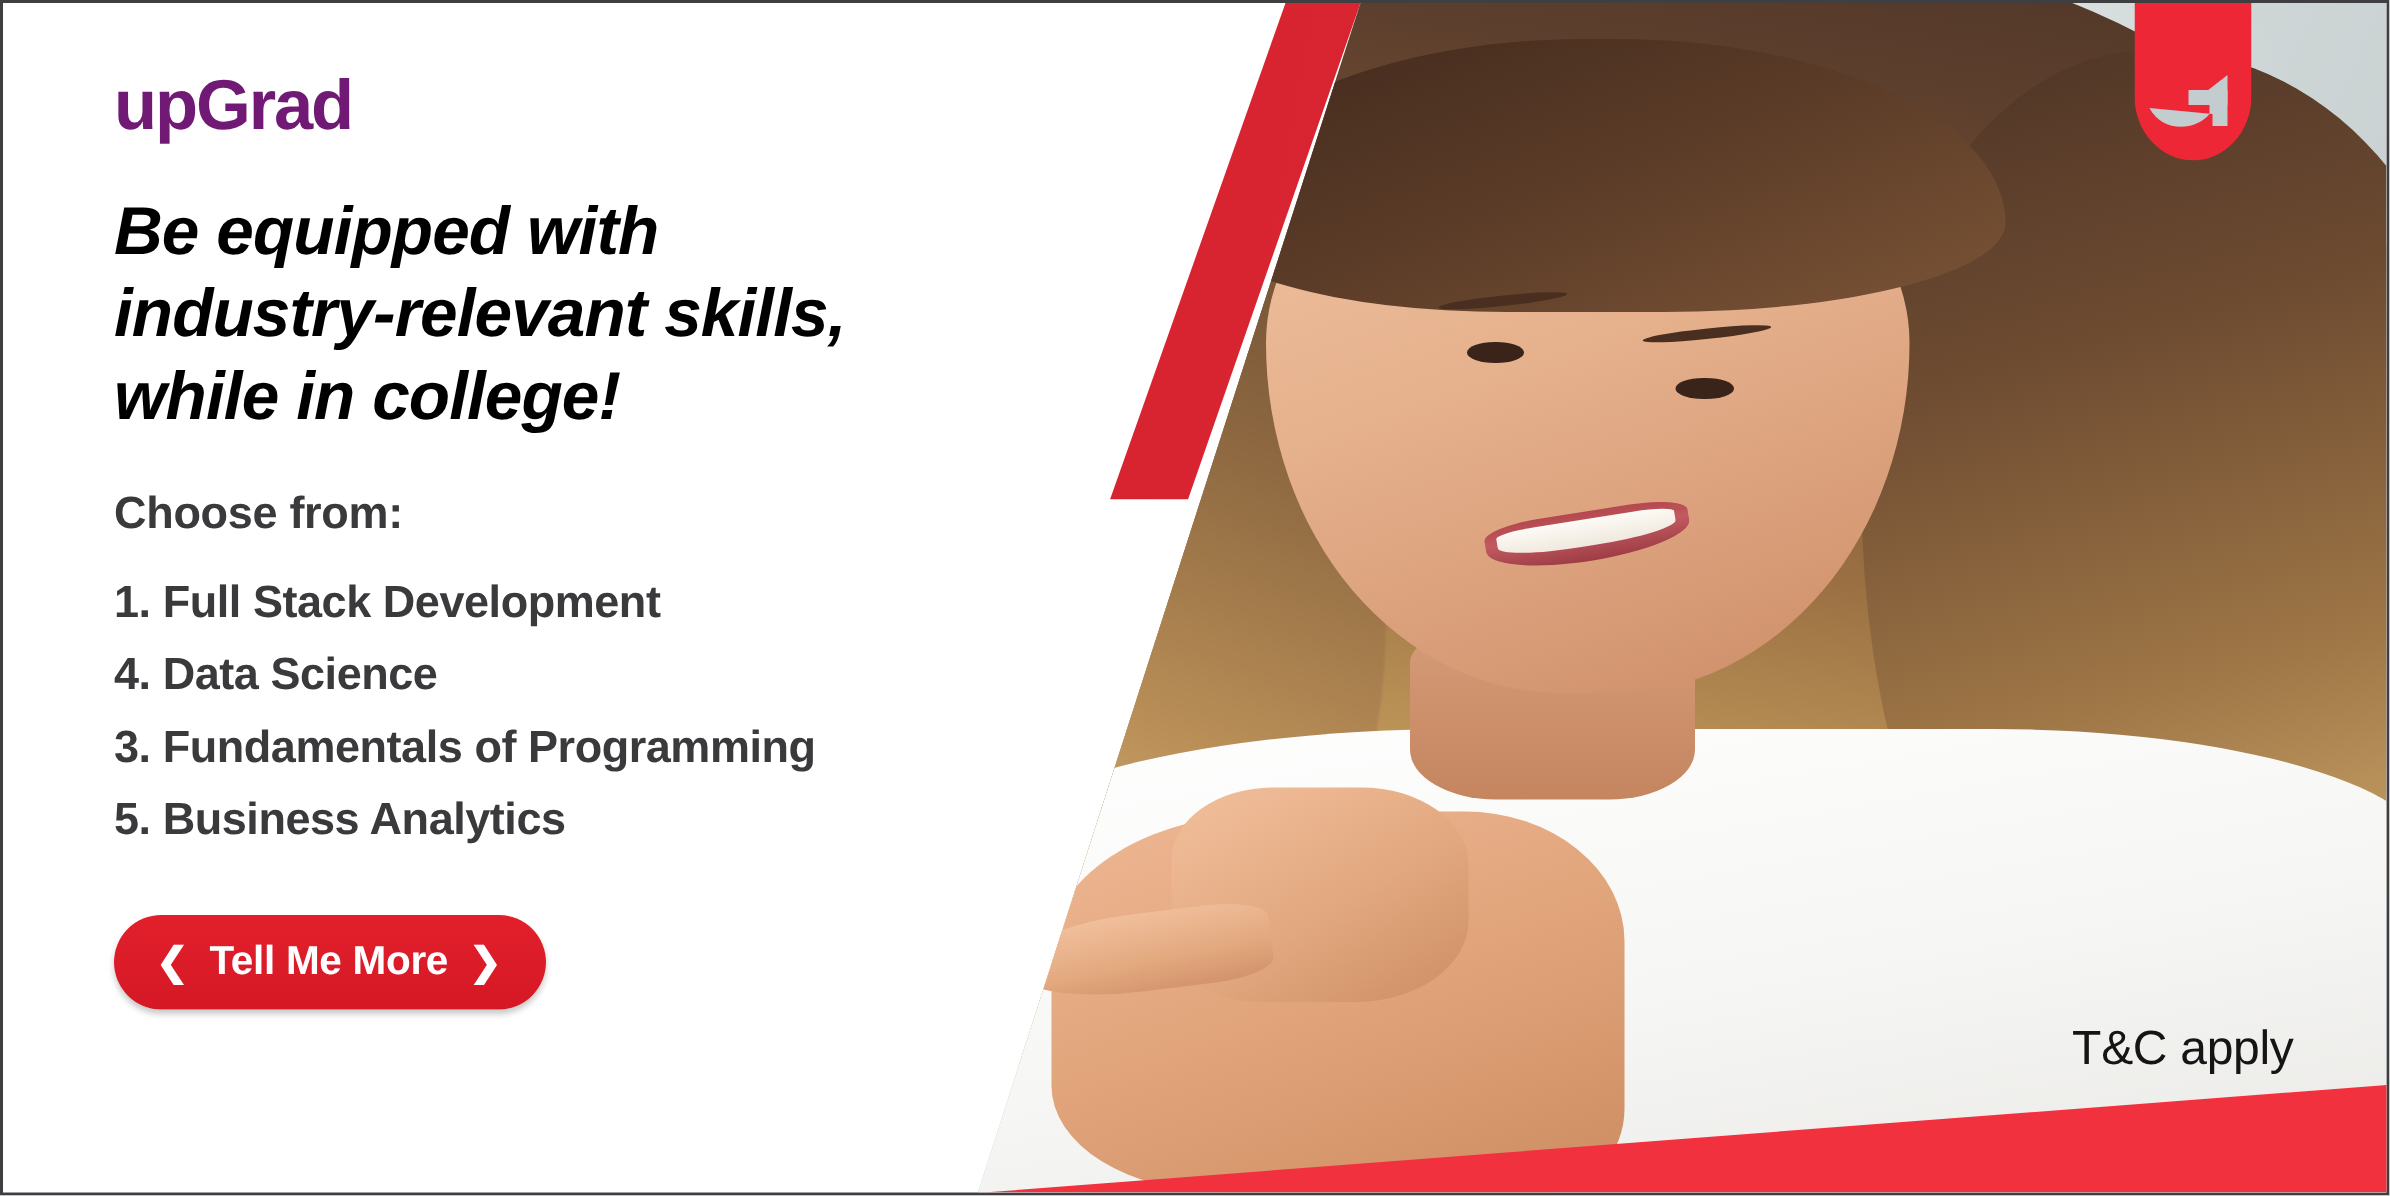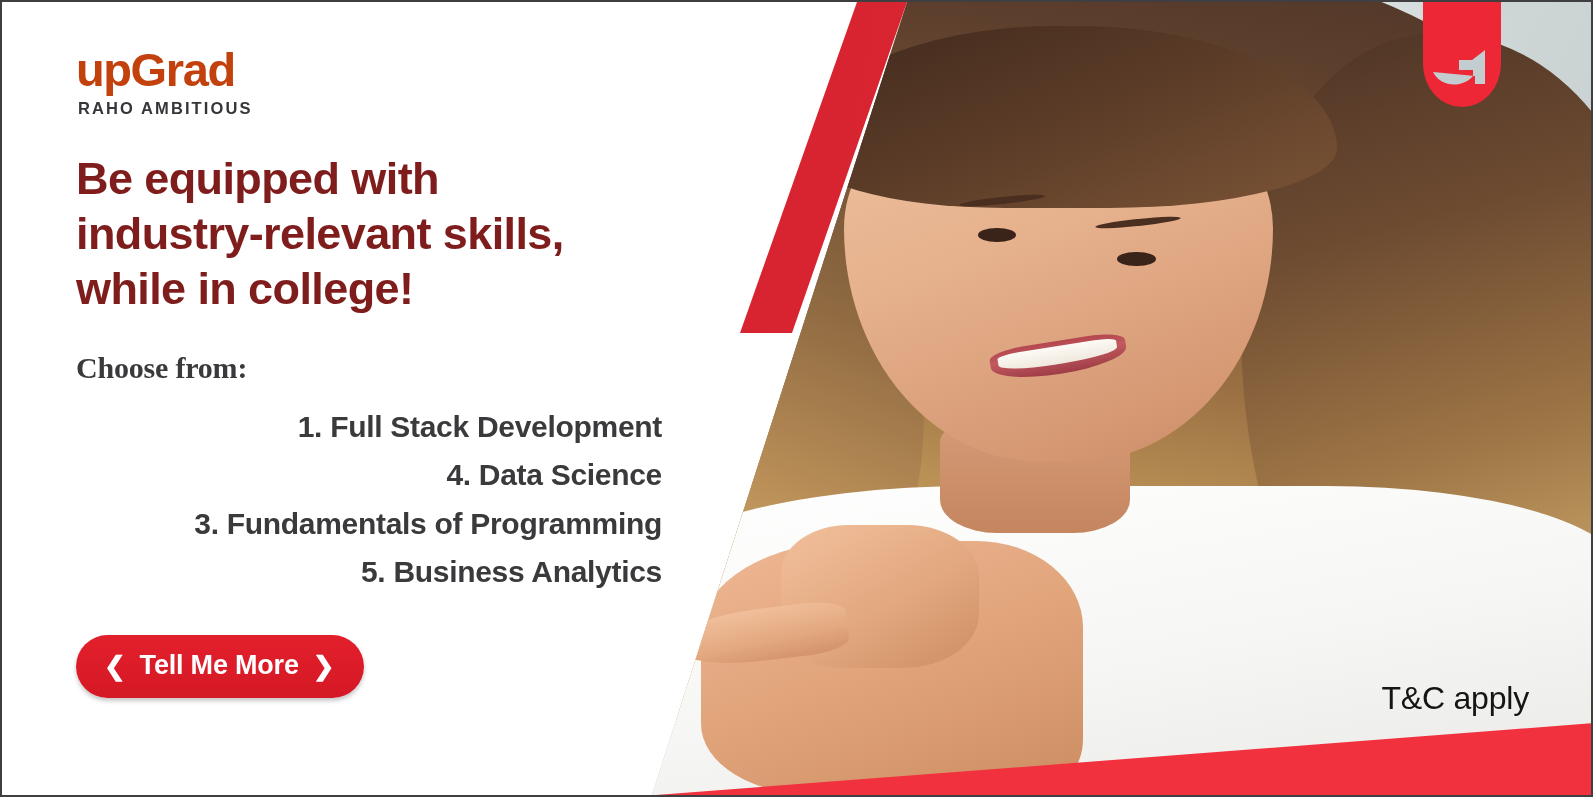--- a/index.html
+++ b/index.html
@@ -230,65 +230,64 @@
     width: 660px;
     height: 793px;
     padding: 44px 0 0 74px;
     box-sizing: border-box;
   }
 
   .logo-block { margin-bottom: 34px; }
   .logo-word {
     font-size: 47px;
     font-weight: bold;
-    color: #c2410c;
+    color: #701a75;
     letter-spacing: -1.4px;
     line-height: 1;
     margin: 0;
   }
   .logo-tag {
     font-size: 16.5px;
     font-weight: bold;
     color: #36363a;
     letter-spacing: 2.1px;
     margin: 6px 0 0 2px;
   }
 
   .headline {
     font-size: 45px;
     font-weight: bold;
-    color: #7f1d1d;
+    color: #000000;
     line-height: 1.22;
     letter-spacing: -0.6px;
     margin: 0 0 34px 0;
     white-space: pre-line;
+    font-style: italic;
   }
 
   .choose-label {
     font-size: 30px;
     font-weight: bold;
     color: #3a3a3d;
     margin: 0 0 18px 0;
     letter-spacing: -0.2px;
-    font-family: Liberation Serif, serif;
   }
 
   .course-list {
     list-style: none;
     margin: 0 0 38px 0;
     padding: 0;
   }
   .course-item {
     font-size: 30px;
     font-weight: bold;
     color: #3a3a3d;
     line-height: 1.62;
     letter-spacing: -0.3px;
     white-space: nowrap;
-    text-align: right;
   }
 
   .cta-button {
     display: inline-flex;
     align-items: center;
     gap: 14px;
     background: linear-gradient(180deg, #e2202c 0%, #d51825 100%);
     color: #ffffff;
     border: none;
     border-radius: 40px;
@@ -351,21 +350,20 @@
       <path d="M0,-10 H78 V62 A39,43 0 0 1 39,105 A39,43 0 0 1 0,62 Z" fill="#EE2737"></path>
       <path d="M10,70 C18,86 40,86 50,74 L50,68 L36,68 L36,58 L62,58 L62,82 L52,82 L52,74" fill="#c3ccce"></path>
       <path d="M44,62 L62,48 L62,68 Z" fill="#c3ccce"></path>
     </svg>
   </div>
 
   <div class="content">
 
     <div class="logo-block">
       <div class="logo-word">upGrad</div>
-      <div class="logo-tag">RAHO AMBITIOUS</div>
     </div>
 
     <h1 class="headline">Be equipped with
 industry-relevant skills,
 while in college!</h1>
 
     <div class="choose-label">Choose from:</div>
 
     <ul class="course-list">
       <li class="course-item">1. Full Stack Development</li>

